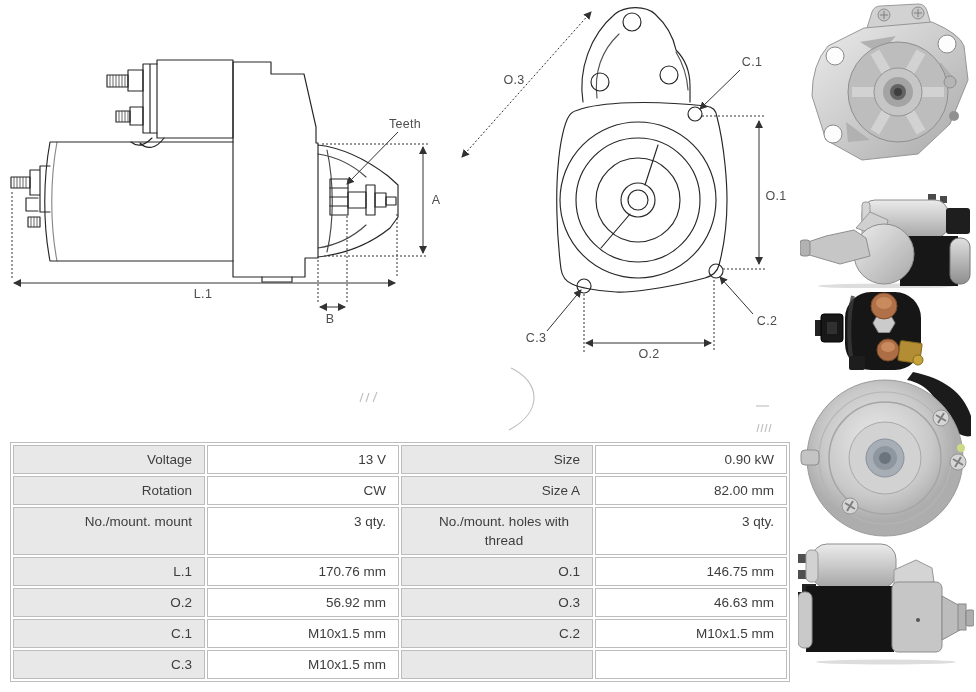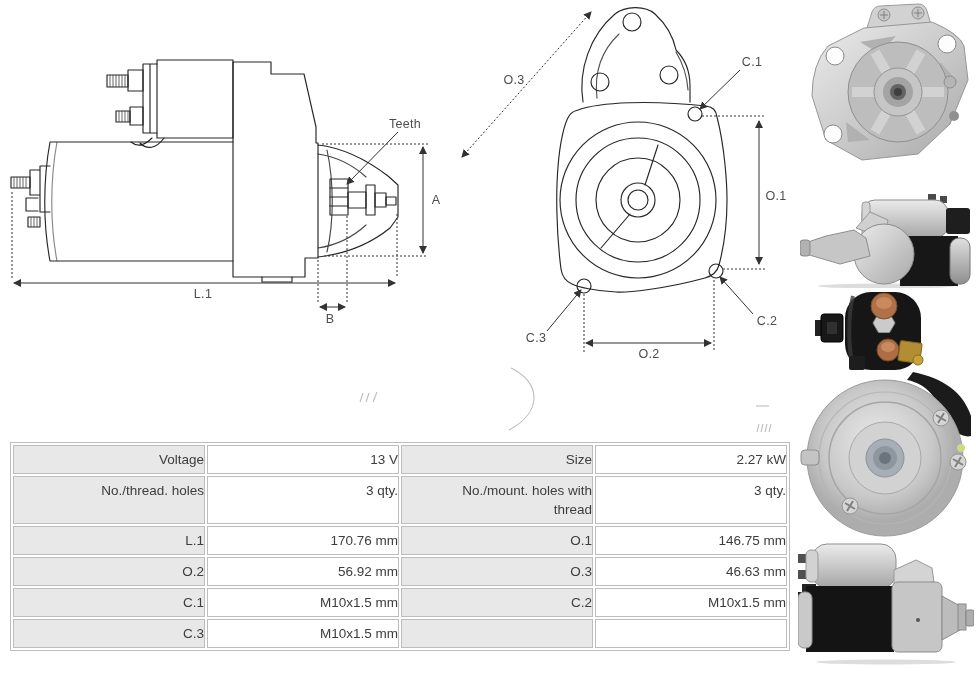--- a/index.html
+++ b/index.html
@@ -19,25 +19,25 @@
   .dash{stroke-dasharray:2 2}
   .dimtext{fill:var(--dim-text);font-family:"Liberation Sans",sans-serif;font-size:12.5px;letter-spacing:.3px}
   .art{fill:none;stroke:#a8a8a8;stroke-width:1.1;opacity:.75}
   
   .photo{position:absolute}
   
   table.specs{position:absolute;left:10px;top:442px;width:780px;
       border-collapse:separate;border-spacing:2px;border:1px solid var(--table-border);
       table-layout:fixed;background:#fff}
   table.specs td{border:1px solid var(--table-border);font-size:13.5px;line-height:19px;
-      padding:4px 0;text-align:right;vertical-align:top;height:20px;color:var(--table-text);
+      padding:4px 12px;text-align:right;vertical-align:top;height:20px;color:var(--table-text);
       overflow:hidden}
   td.lab{background:var(--label-cell-bg)}
   td.val{background:var(--value-cell-bg)}
-  .narrow{display:inline-block;max-width:152px;text-align:right}
+  .narrow{display:inline-block;max-width:152px;text-align:center}
 </style>
 </head>
 <body>
 
 <div class="page">
 
   <svg class="drawings" width="790" height="440" viewBox="0 0 790 440">
     <defs>
       <marker id="arr" markerWidth="8" markerHeight="8" refX="7" refY="4" orient="auto-start-reverse" markerUnits="userSpaceOnUse">
         <path d="M0,0L8,4L0,8Z" fill="#333"></path>
@@ -260,24 +260,30 @@
         <col style="width:25%">
         <col style="width:25%">
         <col style="width:25%">
         <col style="width:25%">
       </colgroup>
     <tbody>
       <tr>
         <td class="lab">Voltage</td>
         <td class="val">13 V</td>
         <td class="lab">Size</td>
-        <td class="val">2.27 kW</td>
-      </tr>
-      <tr>
-        <td class="lab">No./thread. holes</td>
+        <td class="val">0.90 kW</td>
+      </tr>
+      <tr>
+        <td class="lab">Rotation</td>
+        <td class="val">CW</td>
+        <td class="lab">Size A</td>
+        <td class="val">82.00 mm</td>
+      </tr>
+      <tr>
+        <td class="lab">No./mount. mount</td>
         <td class="val">3 qty.</td>
         <td class="lab"><span class="narrow">No./mount. holes with thread</span></td>
         <td class="val">3 qty.</td>
       </tr>
       <tr>
         <td class="lab">L.1</td>
         <td class="val">170.76 mm</td>
         <td class="lab">O.1</td>
         <td class="val">146.75 mm</td>
       </tr>

